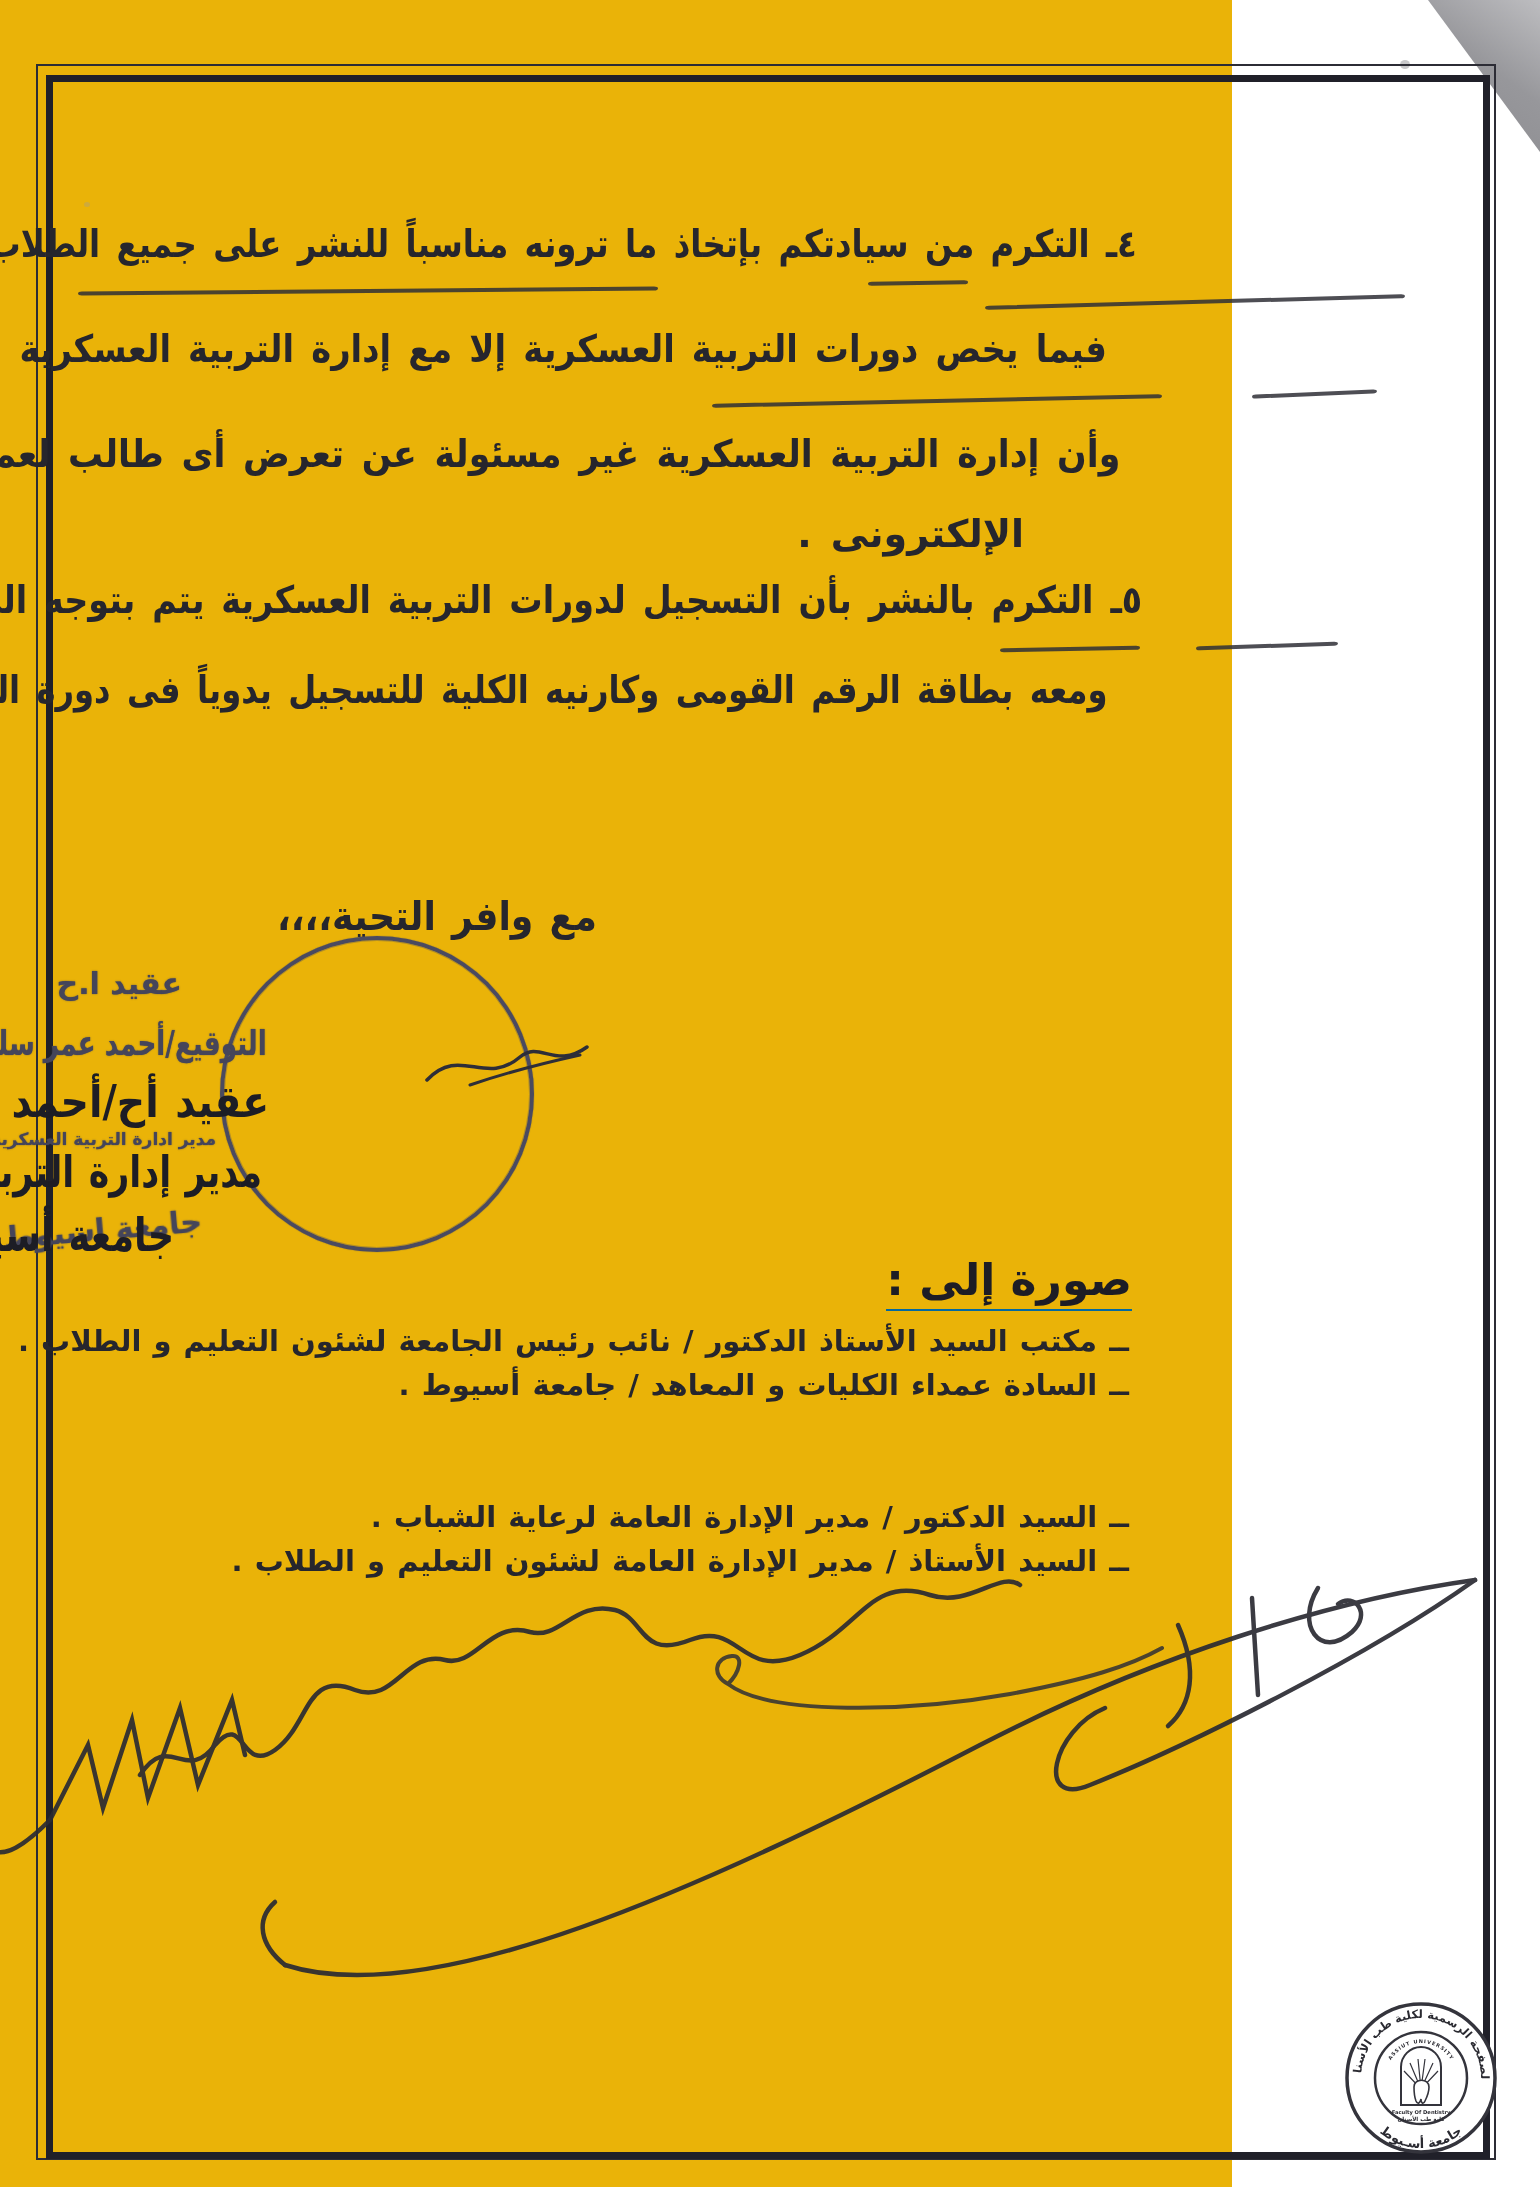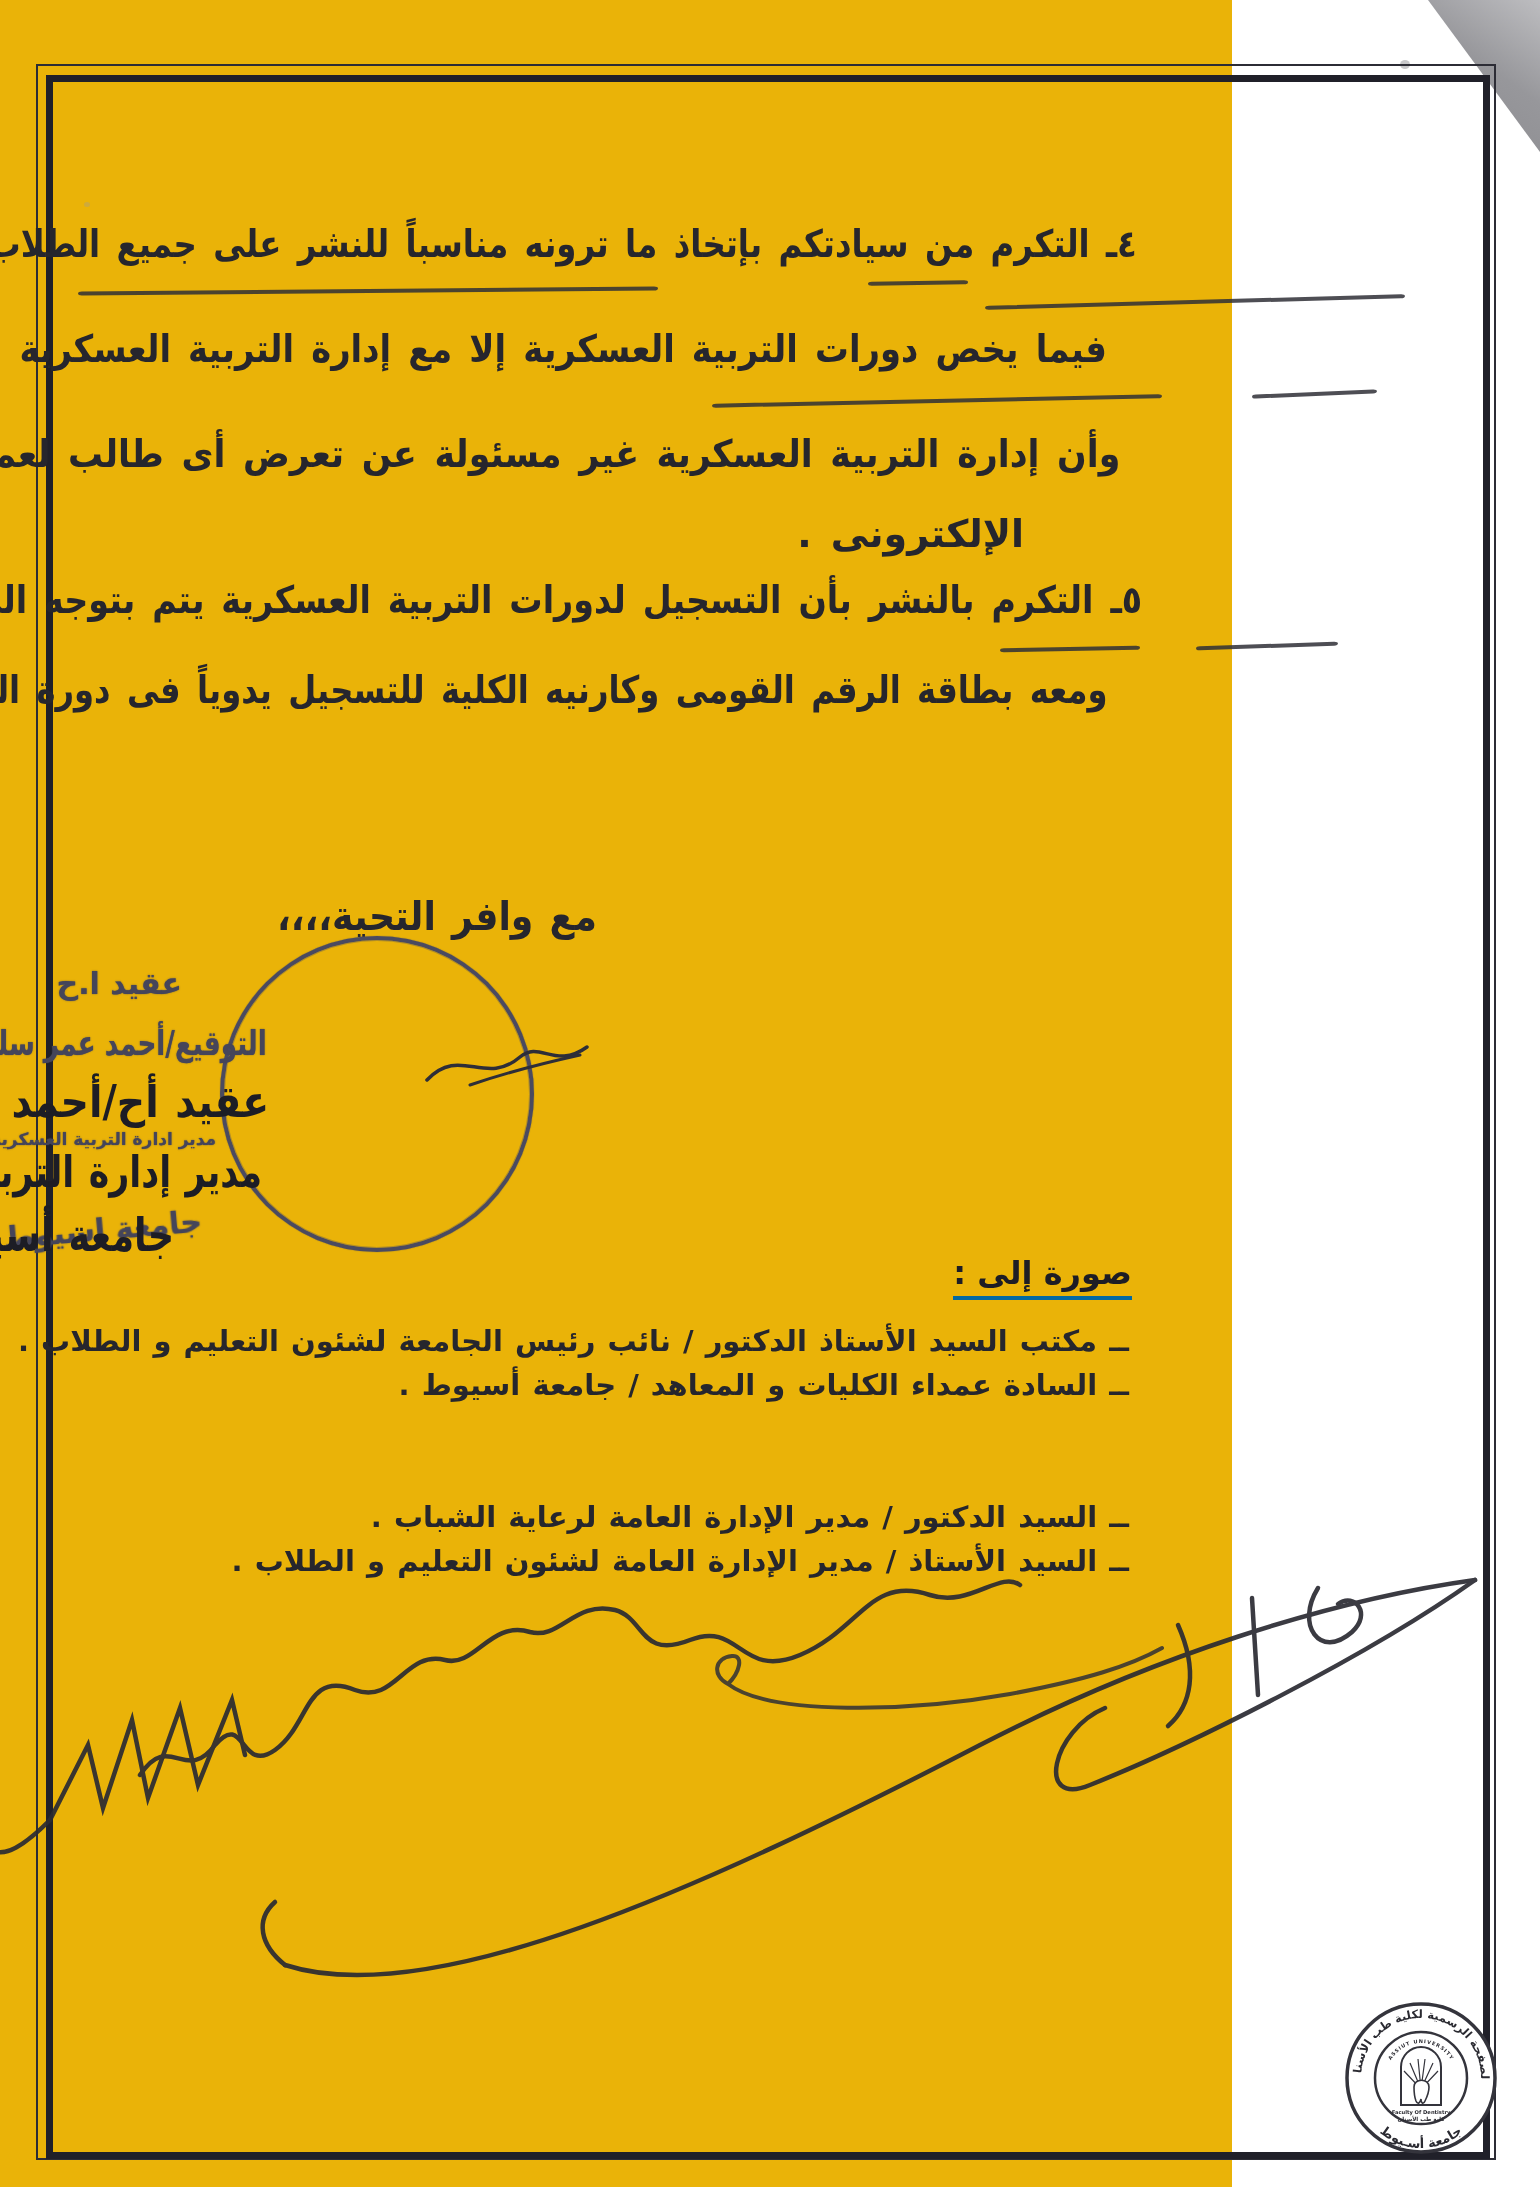--- a/index.html
+++ b/index.html
@@ -51,22 +51,22 @@
   .smalltitle{top:1129px;right:1016px;font-size:17px;}
   .stampuniv{top:1212px;right:1030px;font-size:30px;transform:rotate(-5deg);filter:blur(.7px);}
   .bigsig{position:absolute;direction:rtl;white-space:nowrap;font-weight:bold;
           color:#1d1d25;word-spacing:3px;}
   .name{top:1076px;right:963px;font-size:44px;}
   .title{top:1146px;right:970px;font-size:44px;}
   .univ{top:1208px;right:1058px;font-size:46px;}
   .overstamp-squiggle{position:absolute;left:415px;top:1025px;}
   
   .copy-heading{position:absolute;top:1254px;right:100px;direction:rtl;white-space:nowrap;
-                font-size:32px;font-weight:bold;color:#1d1d25;
-                border-bottom:4px solid #0369a1;padding-bottom:4px;}
+                font-size:44px;font-weight:bold;color:#1d1d25;
+                border-bottom:2px solid #0369a1;padding-bottom:4px;}
   .copy-item{position:absolute;right:103px;direction:rtl;white-space:nowrap;
              font-size:29px;font-weight:bold;color:#26262d;word-spacing:2px;}
   .ci0{top:1324px;margin-left:26px;} .ci1{top:1368px;} .ci2{top:1412px;}
   .ci3{top:1456px;} .ci4{top:1500px;} .ci5{top:1544px;}
   
   .handsign{position:absolute;left:0;top:1540px;}
   
   .seal{position:absolute;left:1338px;top:1997px;filter:blur(.3px);}
   .seal text{font-family:"DejaVu Sans",sans-serif;font-weight:bold;fill:#2a2a31;}
 </style>

